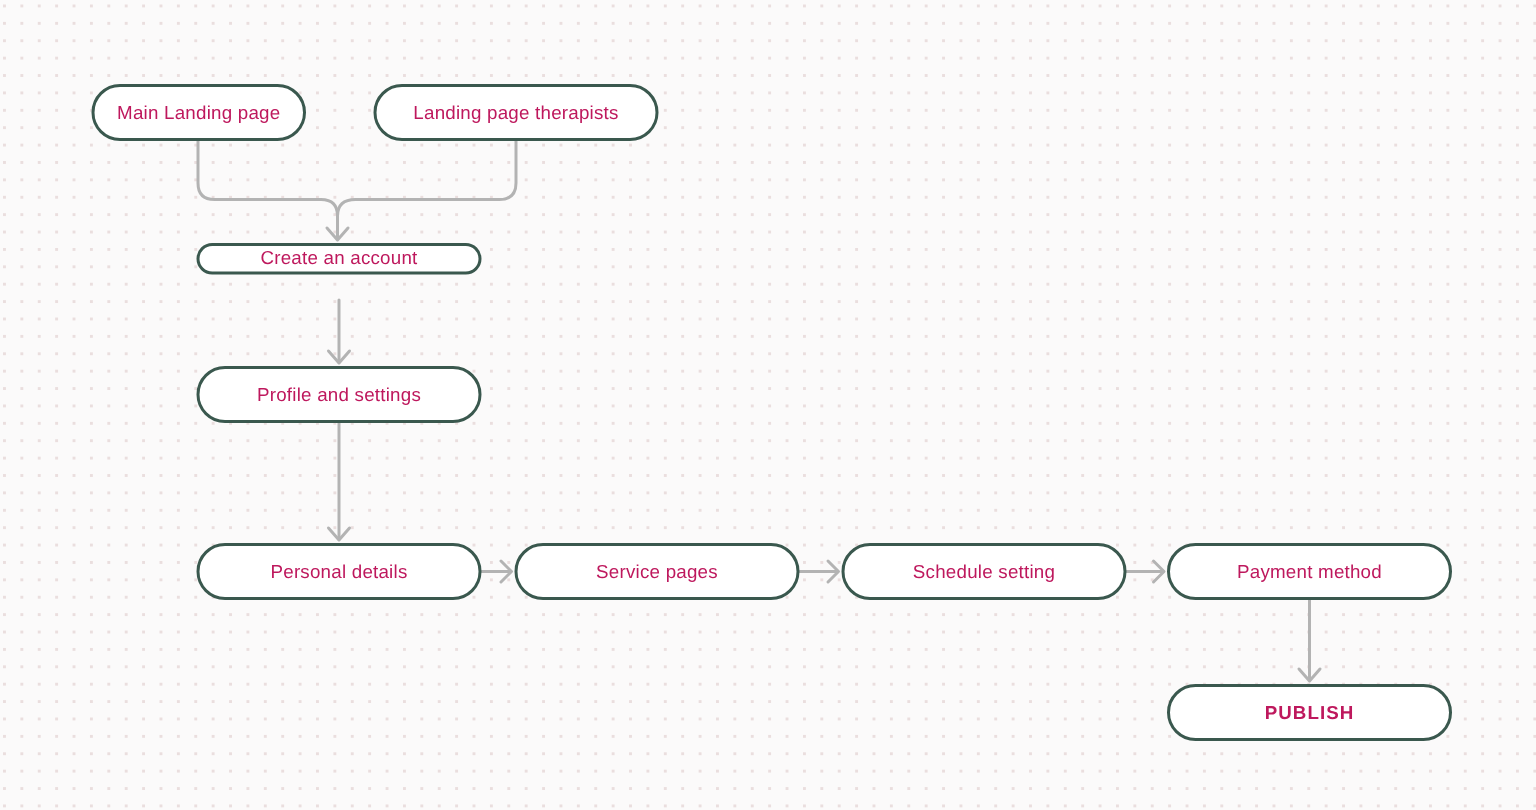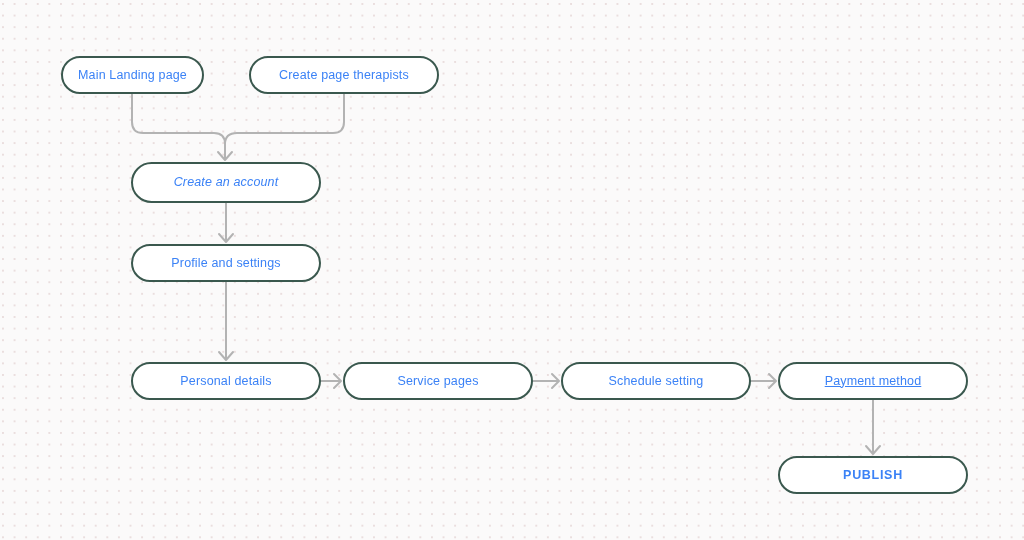--- a/index.html
+++ b/index.html
@@ -32,21 +32,21 @@
   }
   .node {
     position: absolute;
     box-sizing: border-box;
     display: flex;
     align-items: center;
     justify-content: center;
     background: #ffffff;
     border: 2px solid #3a584e;
     border-radius: 22px;
-    color: #3b82f6;
+    color: #be185d;
     font-size: 12.5px;
     letter-spacing: 0.15px;
     line-height: 1;
     white-space: nowrap;
     z-index: 2;
   }
   .node-label {
     display: block;
   }
   .node-publish .node-label {
@@ -84,44 +84,44 @@
 
     <path d="M 873 400 L 873 453" stroke="#b3b3b3" stroke-width="2" fill="none" stroke-linecap="round"></path>
     <path d="M 866 446 L 873 454 L 880 446" stroke="#b3b3b3" stroke-width="2" fill="none" stroke-linecap="round" stroke-linejoin="round"></path>
   </svg>
 
   <div class="node" style="left:61px; top:56px; width:143px; height:38px;">
     <span class="node-label">Main Landing page</span>
   </div>
 
   <div class="node" style="left:249px; top:56px; width:190px; height:38px;">
-    <span class="node-label">Create page therapists</span>
+    <span class="node-label">Landing page therapists</span>
   </div>
 
-  <div class="node" style="left:131px; top:162px; width:190px; height:41px;font-style:italic;">
+  <div class="node" style="left:131px; top:162px; width:190px; height:21px;">
     <span class="node-label">Create an account</span>
   </div>
 
   <div class="node" style="left:131px; top:244px; width:190px; height:38px;text-align:center;">
     <span class="node-label">Profile and settings</span>
   </div>
 
   <div class="node" style="left:343px; top:362px; width:190px; height:38px;">
     <span class="node-label">Service pages</span>
   </div>
 
   <div class="node" style="left:131px; top:362px; width:190px; height:38px;">
     <span class="node-label">Personal details</span>
   </div>
 
   <div class="node" style="left:561px; top:362px; width:190px; height:38px;justify-content:center;">
     <span class="node-label">Schedule setting</span>
   </div>
 
-  <div class="node" style="left:778px; top:362px; width:190px; height:38px;text-decoration:underline;">
+  <div class="node" style="left:778px; top:362px; width:190px; height:38px;">
     <span class="node-label">Payment method</span>
   </div>
 
   <div class="node node-publish" style="left:778px; top:456px; width:190px; height:38px;">
     <span class="node-label">PUBLISH</span>
   </div>
 
 </div>
 
 </body></html>

